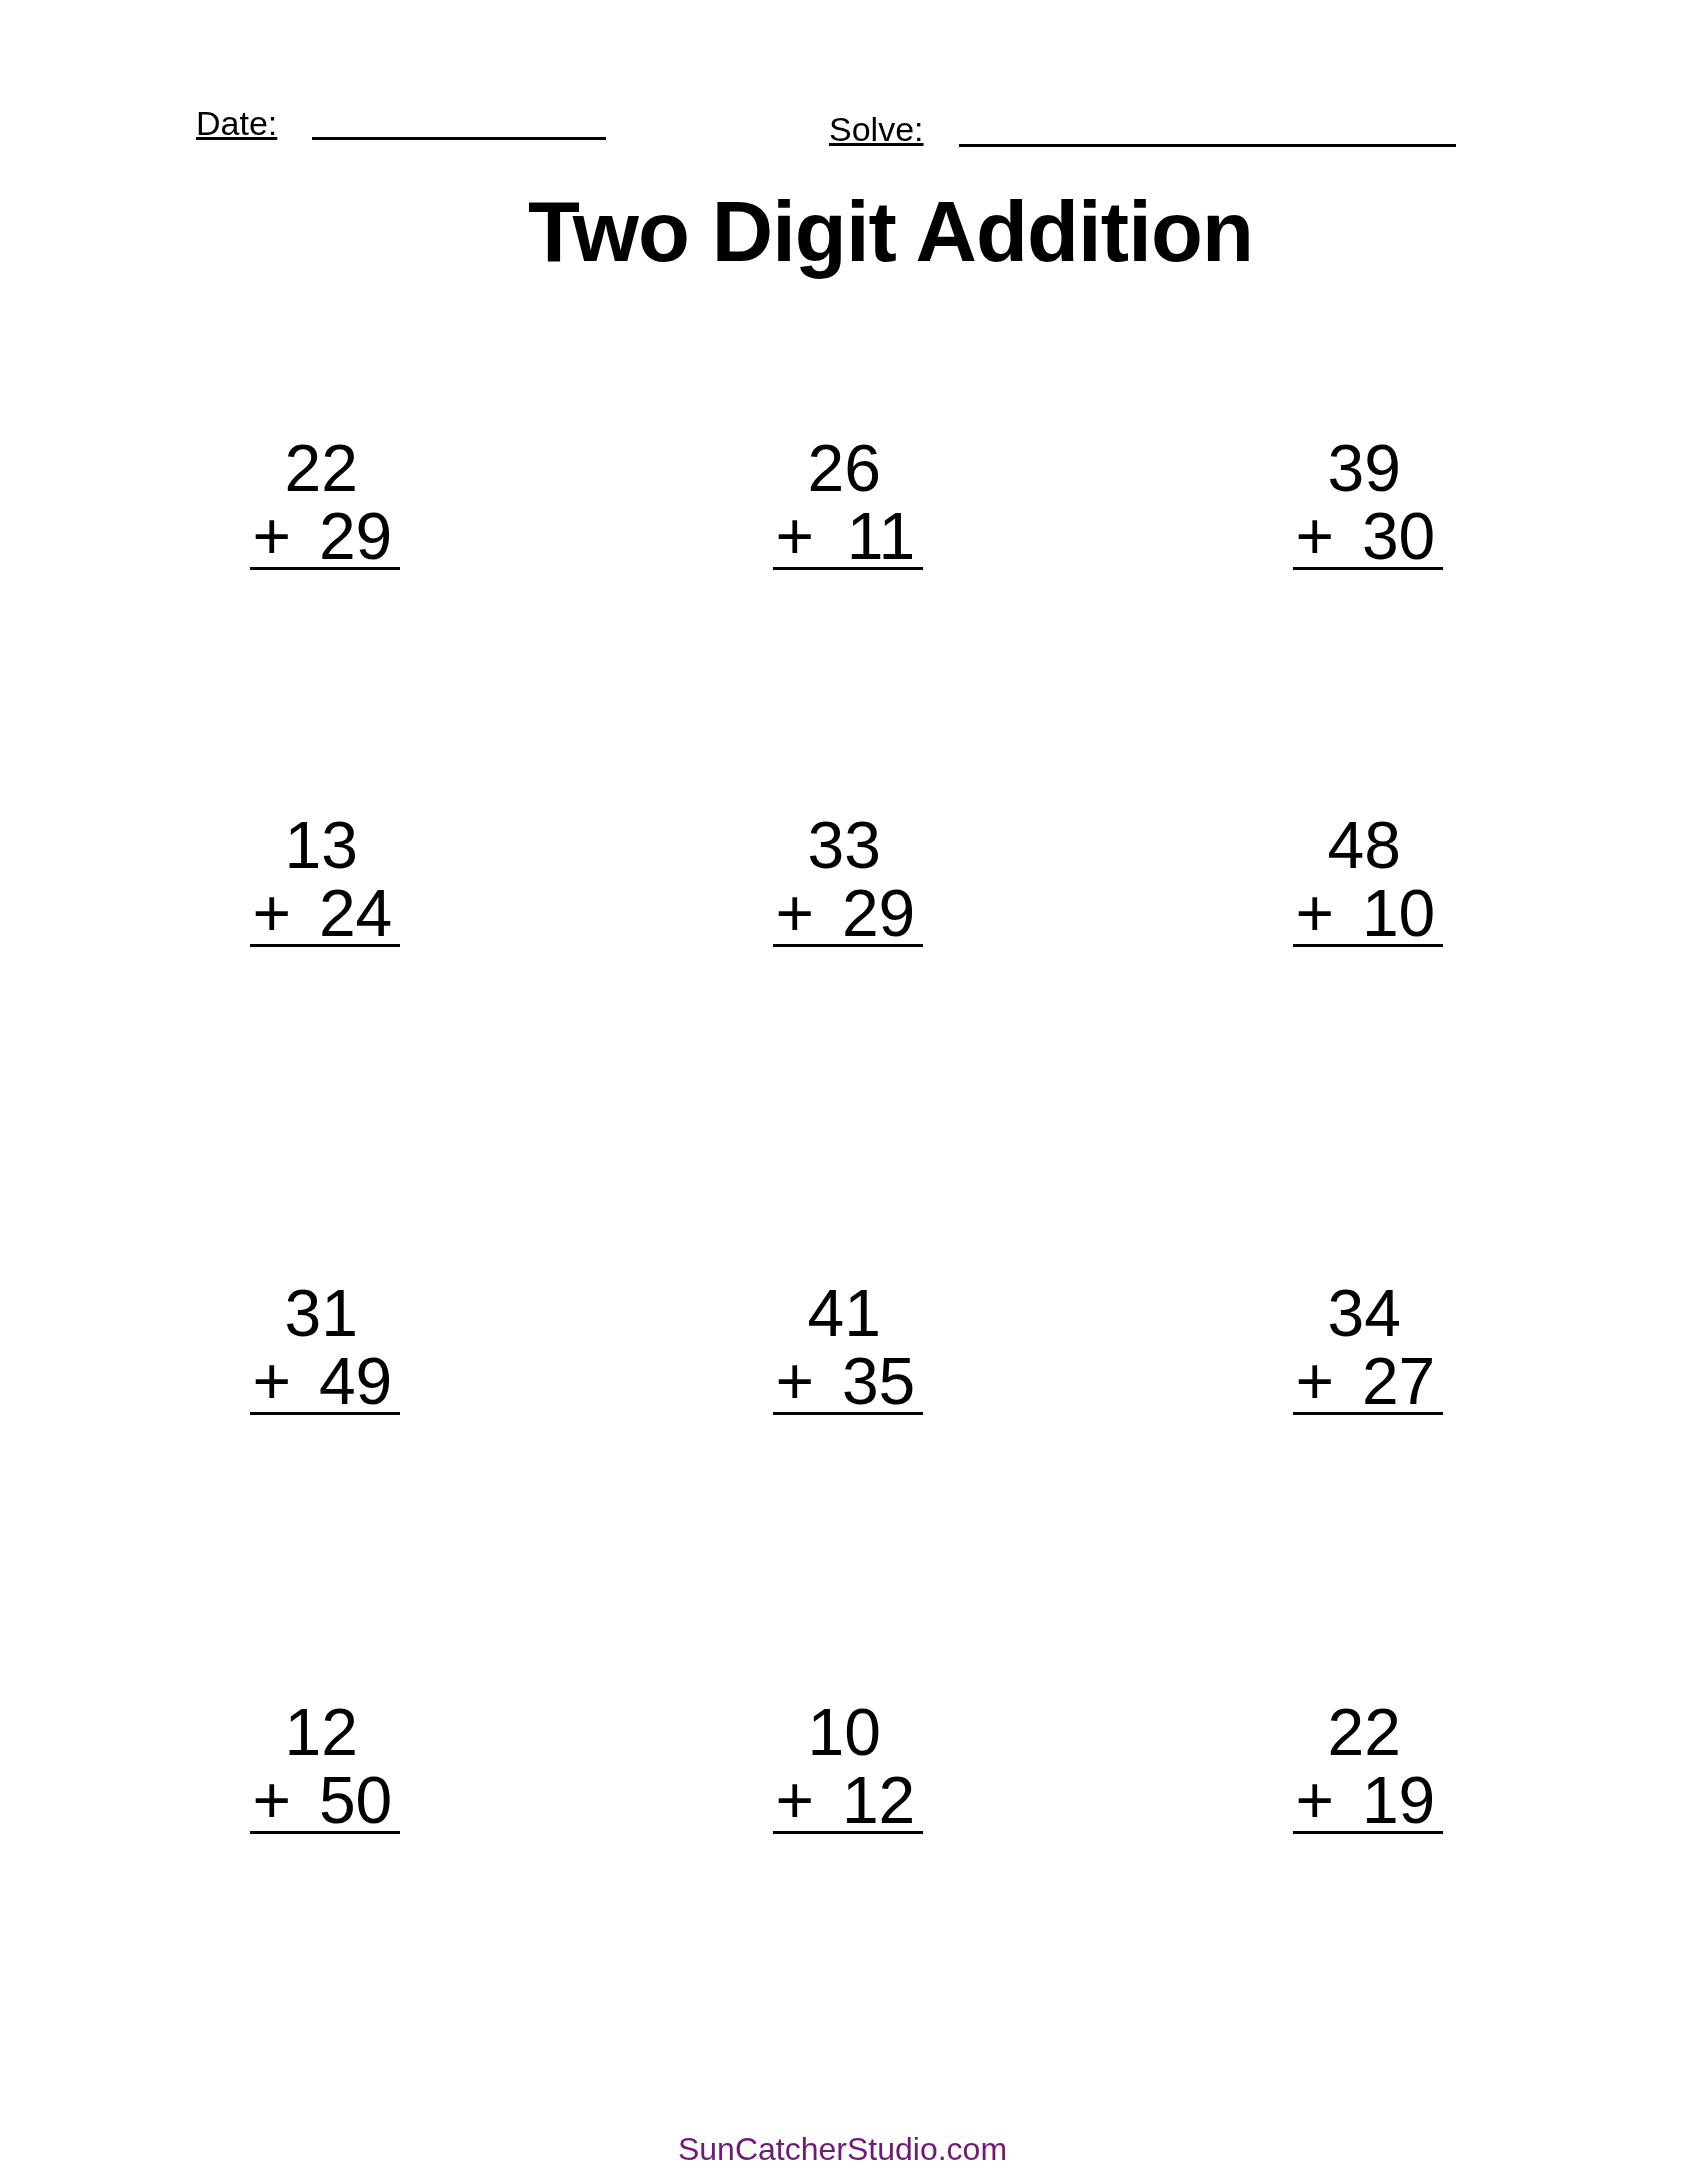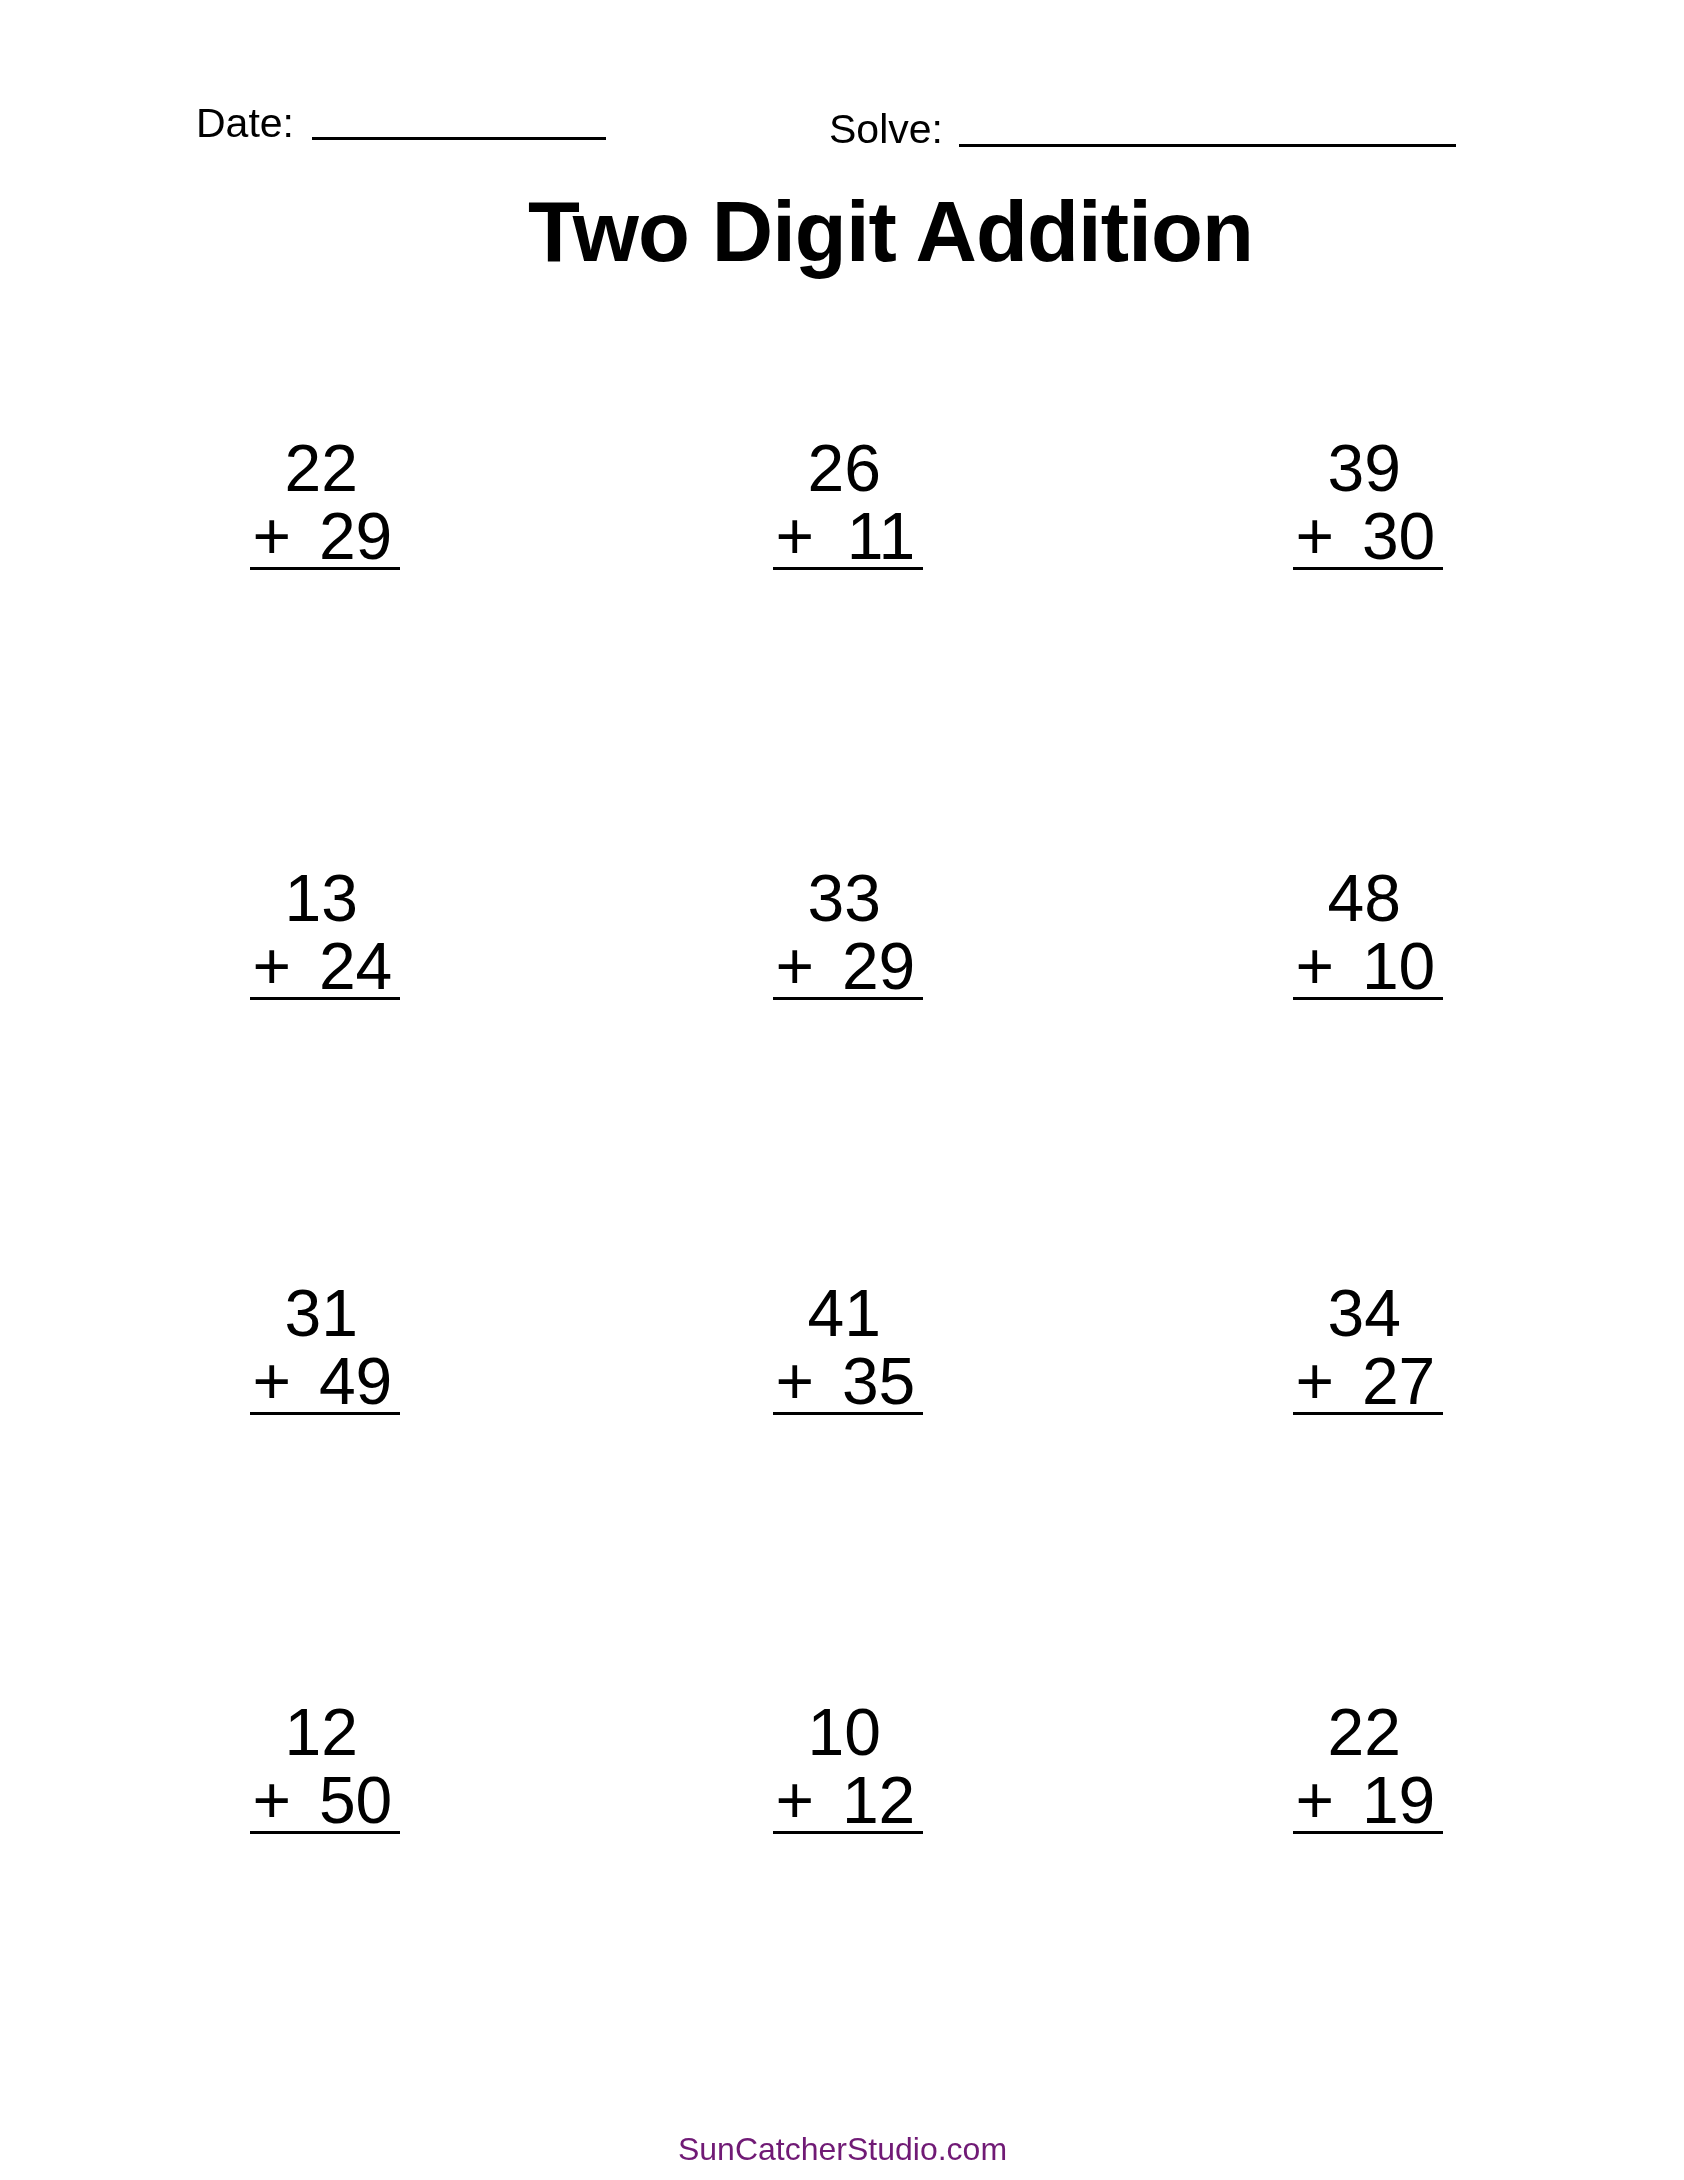--- a/index.html
+++ b/index.html
@@ -7,21 +7,21 @@
     position: relative;
     width: 1685px;
     height: 2181px;
     background: #ffffff;
     font-family: "Liberation Sans", sans-serif;
     color: #000;
     overflow: hidden;
   }
 
   
-  .hdr-label { position: absolute; font-size: 41px; line-height: 44px; white-space: nowrap; }
+  .hdr-label { position: absolute; font-size: 34px; line-height: 44px; white-space: nowrap; text-decoration: underline; }
   #date-label { left: 196px; top: 101px; }
   #name-label { left: 829px; top: 107px; }
   .blank-line { position: absolute; height: 0; border-top: 3.4px solid #000; }
   #date-line { left: 312px; top: 137px; width: 294px; }
   #name-line { left: 959px; top: 144px; width: 497px; }
 
   
   #title {
     position: absolute; left: 0; top: 187px; width: 100%;
     text-align: center; font-size: 85px; line-height: 89px;
@@ -36,21 +36,21 @@
   .problem {
     position: absolute;
     width: 150px;
     font-size: 66px;
     line-height: 68px;
   }
   .col1 { left: 250px; }
   .col2 { left: 773px; }
   .col3 { left: 1293px; }
   .row1 { top: 434px; }
-  .row2 { top: 864px; }
+  .row2 { top: 811px; }
   .row3 { top: 1279px; }
   .row4 { top: 1698px; }
   .op1 { text-align: center; padding-right: 7.7px; }
   .op2row {
     display: flex; justify-content: space-between; align-items: baseline;
     padding-left: 2.6px; padding-right: 7.7px;
   }
   .answer-line { height: 0; border-top: 3.4px solid #000; margin-top: -2.6px; }
 
   

